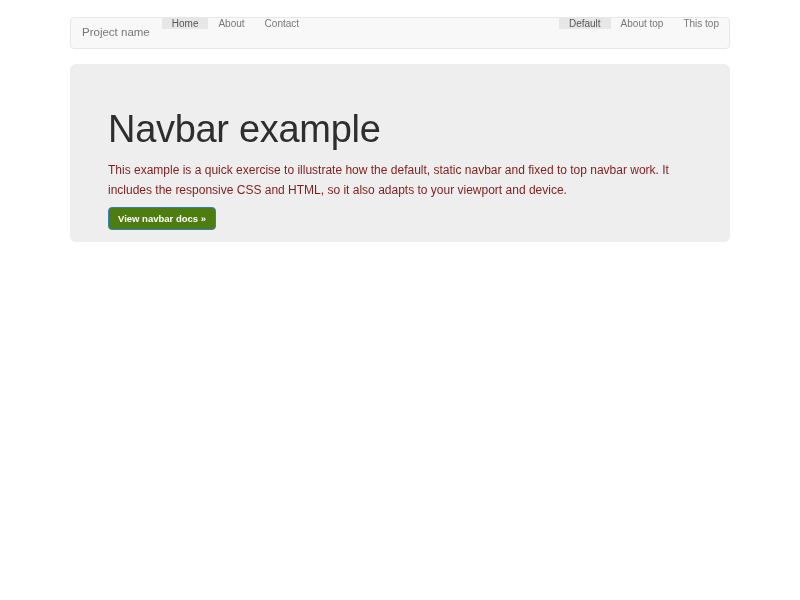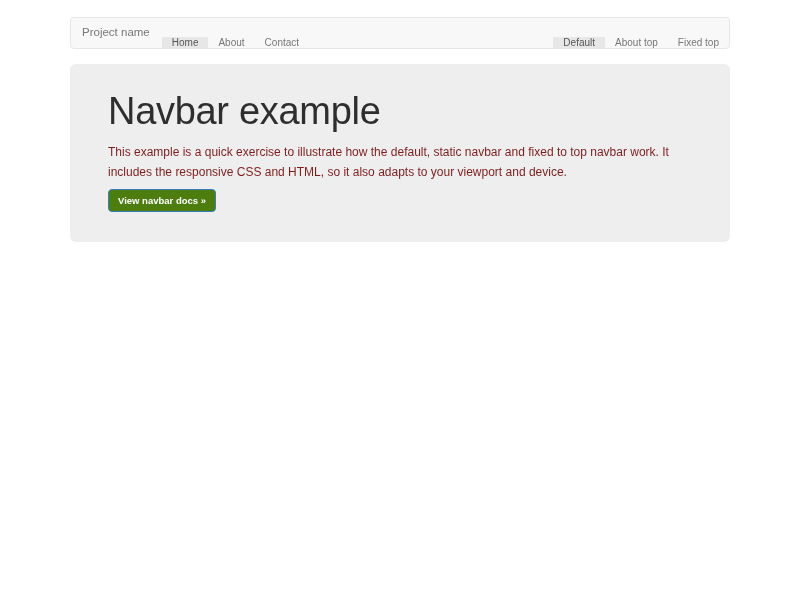--- a/index.html
+++ b/index.html
@@ -30,21 +30,21 @@
   .navbar-brand {
     padding: 0 12px 0 11px;
     line-height: 28px;
     font-size: 11.5px;
     color: #777777;
     text-decoration: none;
     white-space: nowrap;
   }
   .nav {
     display: flex;
-    align-items: flex-end;
+    align-items: flex-start;
   }
   .nav-right { margin-left: auto; }
   .nav-item {
     display: flex;
     align-items: center;
     padding: 0 10px;
     font-size: 10px;
     color: #777777;
     text-decoration: none;
     white-space: nowrap;
@@ -62,21 +62,21 @@
     border-left: 3px solid transparent;
     border-right: 3px solid transparent;
     border-top: 4px solid #777777;
   }
   
   .jumbotron {
     margin-top: 15px;
     height: 178px;
     background: #eeeeee;
     border-radius: 6px;
-    padding: 26px 38px 0 38px;
+    padding: 44px 38px 0 38px;
   }
   .jumbotron h1 {
     margin: 0;
     font-size: 38px;
     line-height: 1.15;
     font-weight: 500;
     letter-spacing: -0.3px;
     color: #2e2e2e;
   }
   .jumbotron p {
@@ -123,21 +123,21 @@
     </div>
 
     <div class="nav nav-right">
       <a class="nav-item active" href="#">
         <span>Default</span>
       </a>
       <a class="nav-item" href="#">
         <span>About top</span>
       </a>
       <a class="nav-item" href="#">
-        <span>Fixed top</span>
+        <span>This top</span>
       </a>
     </div>
   </div>
 
   <div class="jumbotron">
     <h1>Navbar example</h1>
     <p>This example is a quick exercise to illustrate how the default, static navbar and fixed to top navbar work. It
 includes the responsive CSS and HTML, so it also adapts to your viewport and device.</p>
     <a class="btn-primary" href="#">View navbar docs »</a>
   </div>

